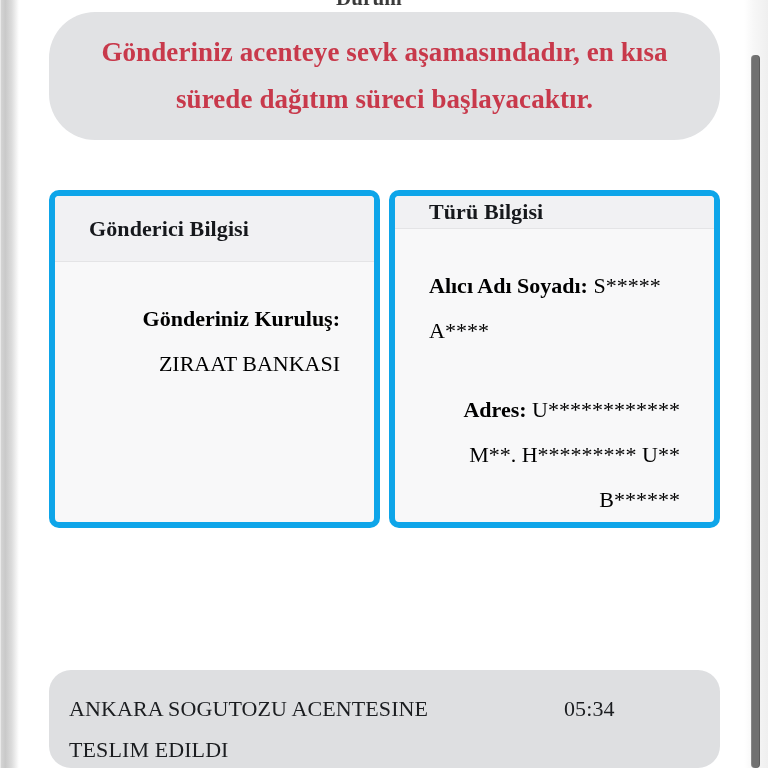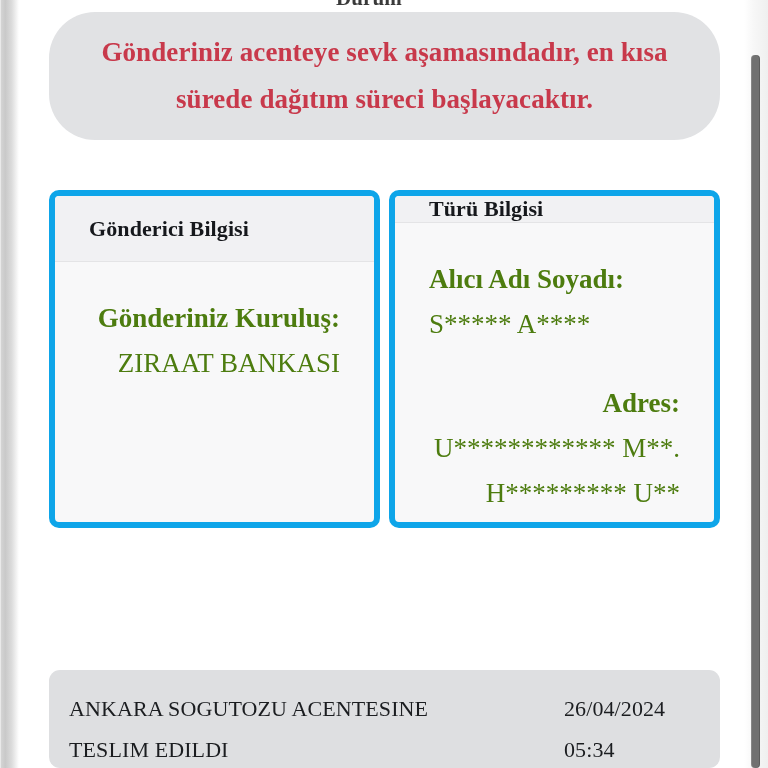--- a/index.html
+++ b/index.html
@@ -153,43 +153,43 @@
     font-weight: bold;
     color: #16181c;
     letter-spacing: 0.1px;
   }
   .info-card-body {
     flex: 1 1 auto;
     padding: 34px 34px 0 34px;
     box-sizing: border-box;
   }
   .field {
-    font-size: 27px;
+    font-size: 22px;
     line-height: 45px;
-    color: #4d7c0f;
+    color: #000000;
     margin: 0 0 34px 0;
     word-wrap: break-word;
   }
   .field:last-child { margin-bottom: 0; text-align: right; }
   .field-label {
     font-weight: bold;
   }
   .field-value {
     font-weight: normal;
   }
 
   
   .event-banner {
     position: absolute;
     left: 30px;
     top: 670px;
     width: 671px;
     height: 98px;
     background: #dedfe1;
-    border-radius: 11px;
+    border-radius: 22px;
     box-sizing: border-box;
     padding: 18px 26px 0 20px;
     display: flex;
     justify-content: space-between;
     align-items: flex-start;
     overflow: hidden;
   }
   .event-desc {
     font-size: 22px;
     line-height: 41px;
@@ -250,21 +250,20 @@
             <span class="field-value">U************ M**. H********* U** B******</span>
           </p>
         </div>
       </div>
 
     </div>
 
     <div class="event-banner">
       <div class="event-desc">ANKARA SOGUTOZU ACENTESINE TESLIM EDILDI</div>
       <div class="event-when">
-        <div class="event-date">26/04/2024</div>
         <div class="event-time">05:34</div>
       </div>
     </div>
 
   </div>
 
   <div class="left-gutter">
     <div class="left-gutter-hairline"></div>
   </div>
 

